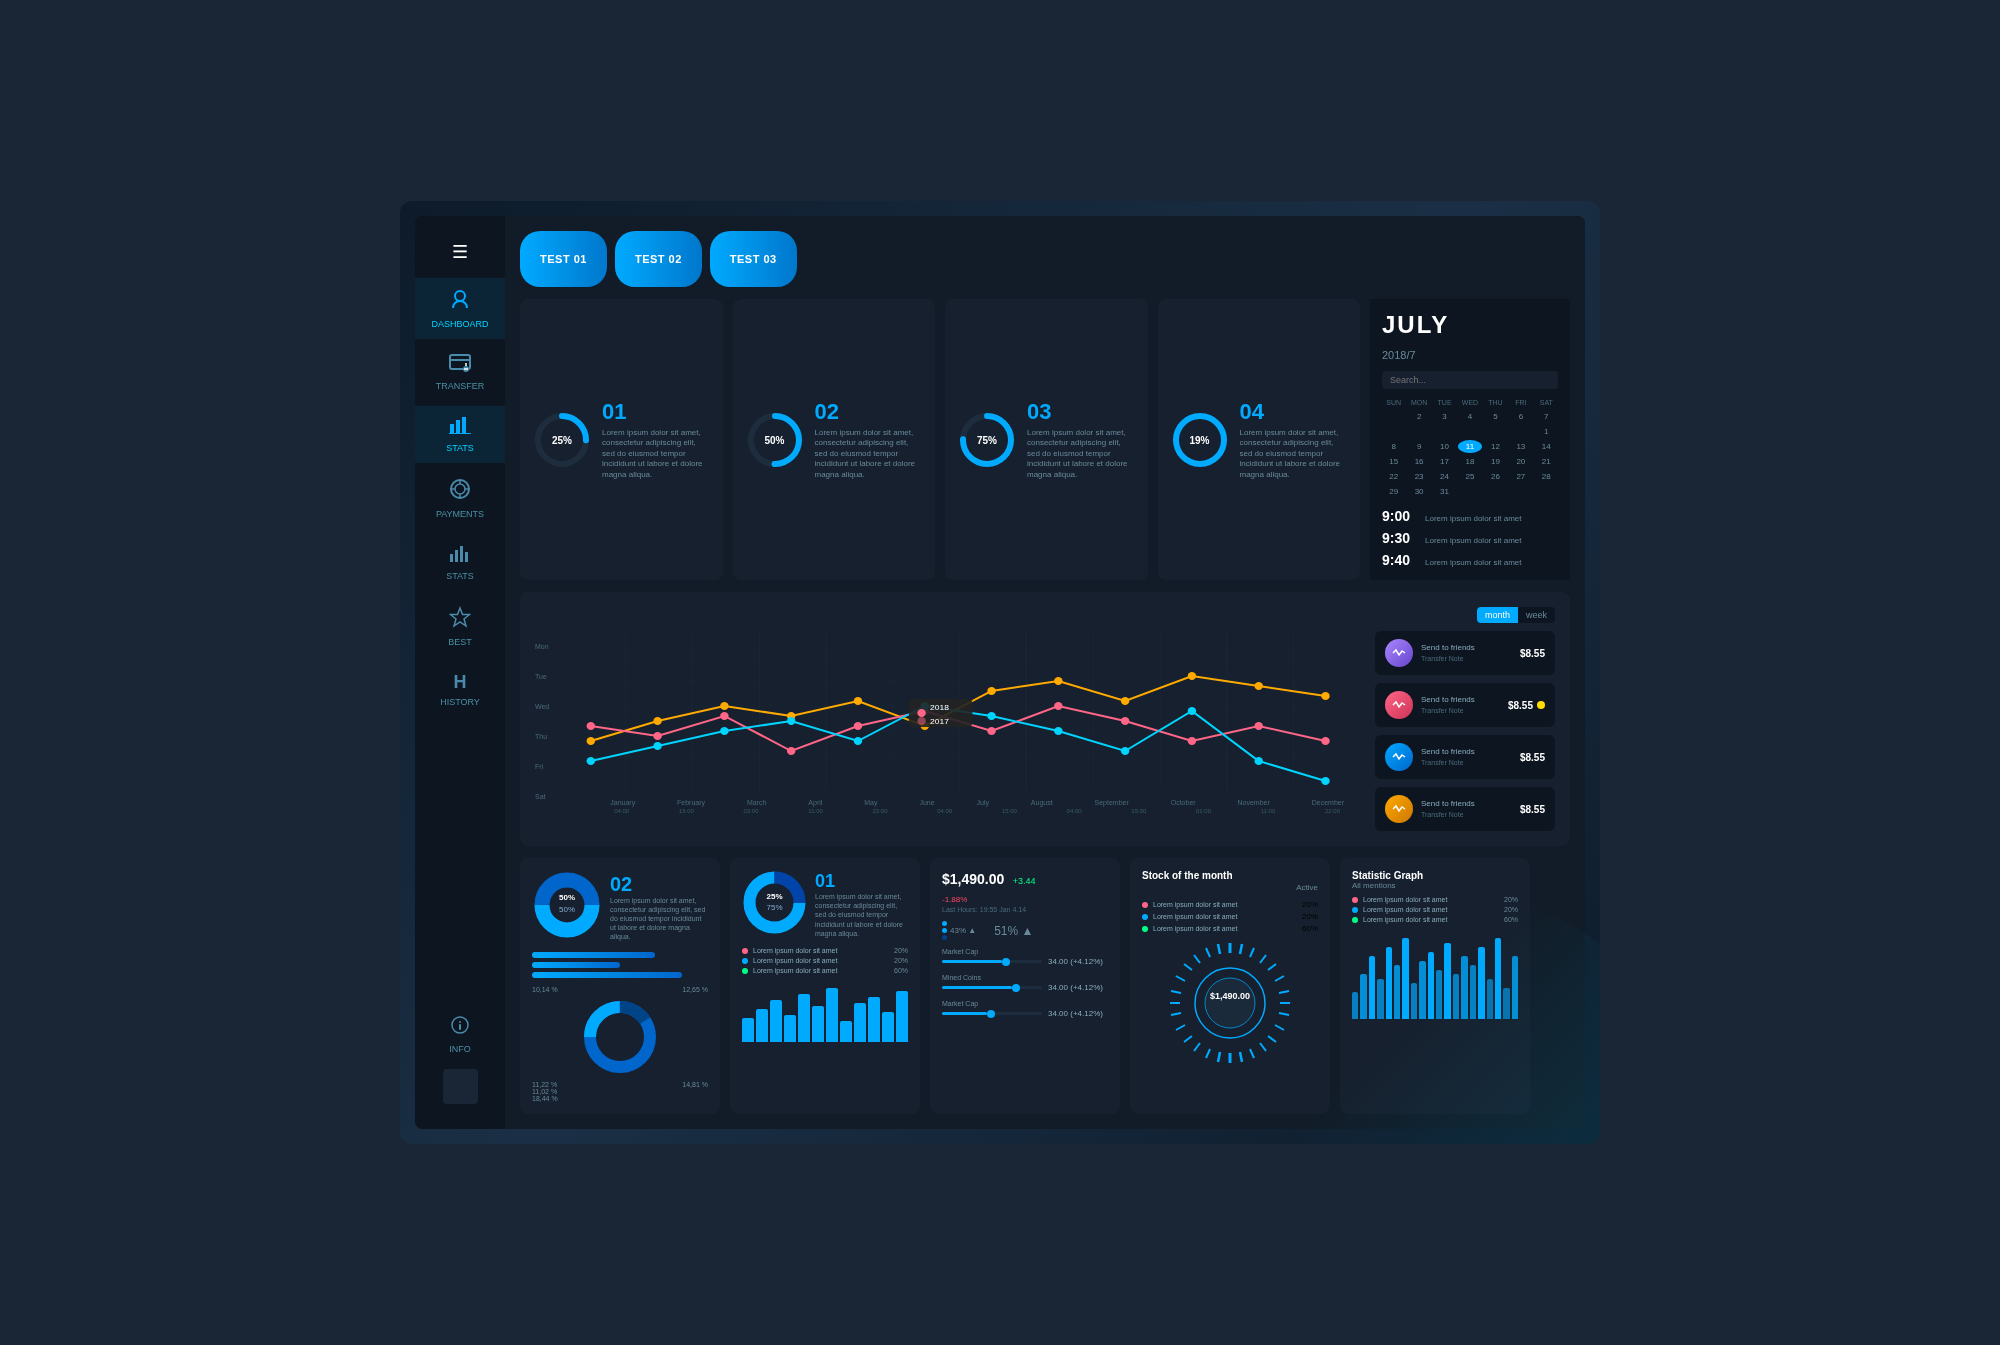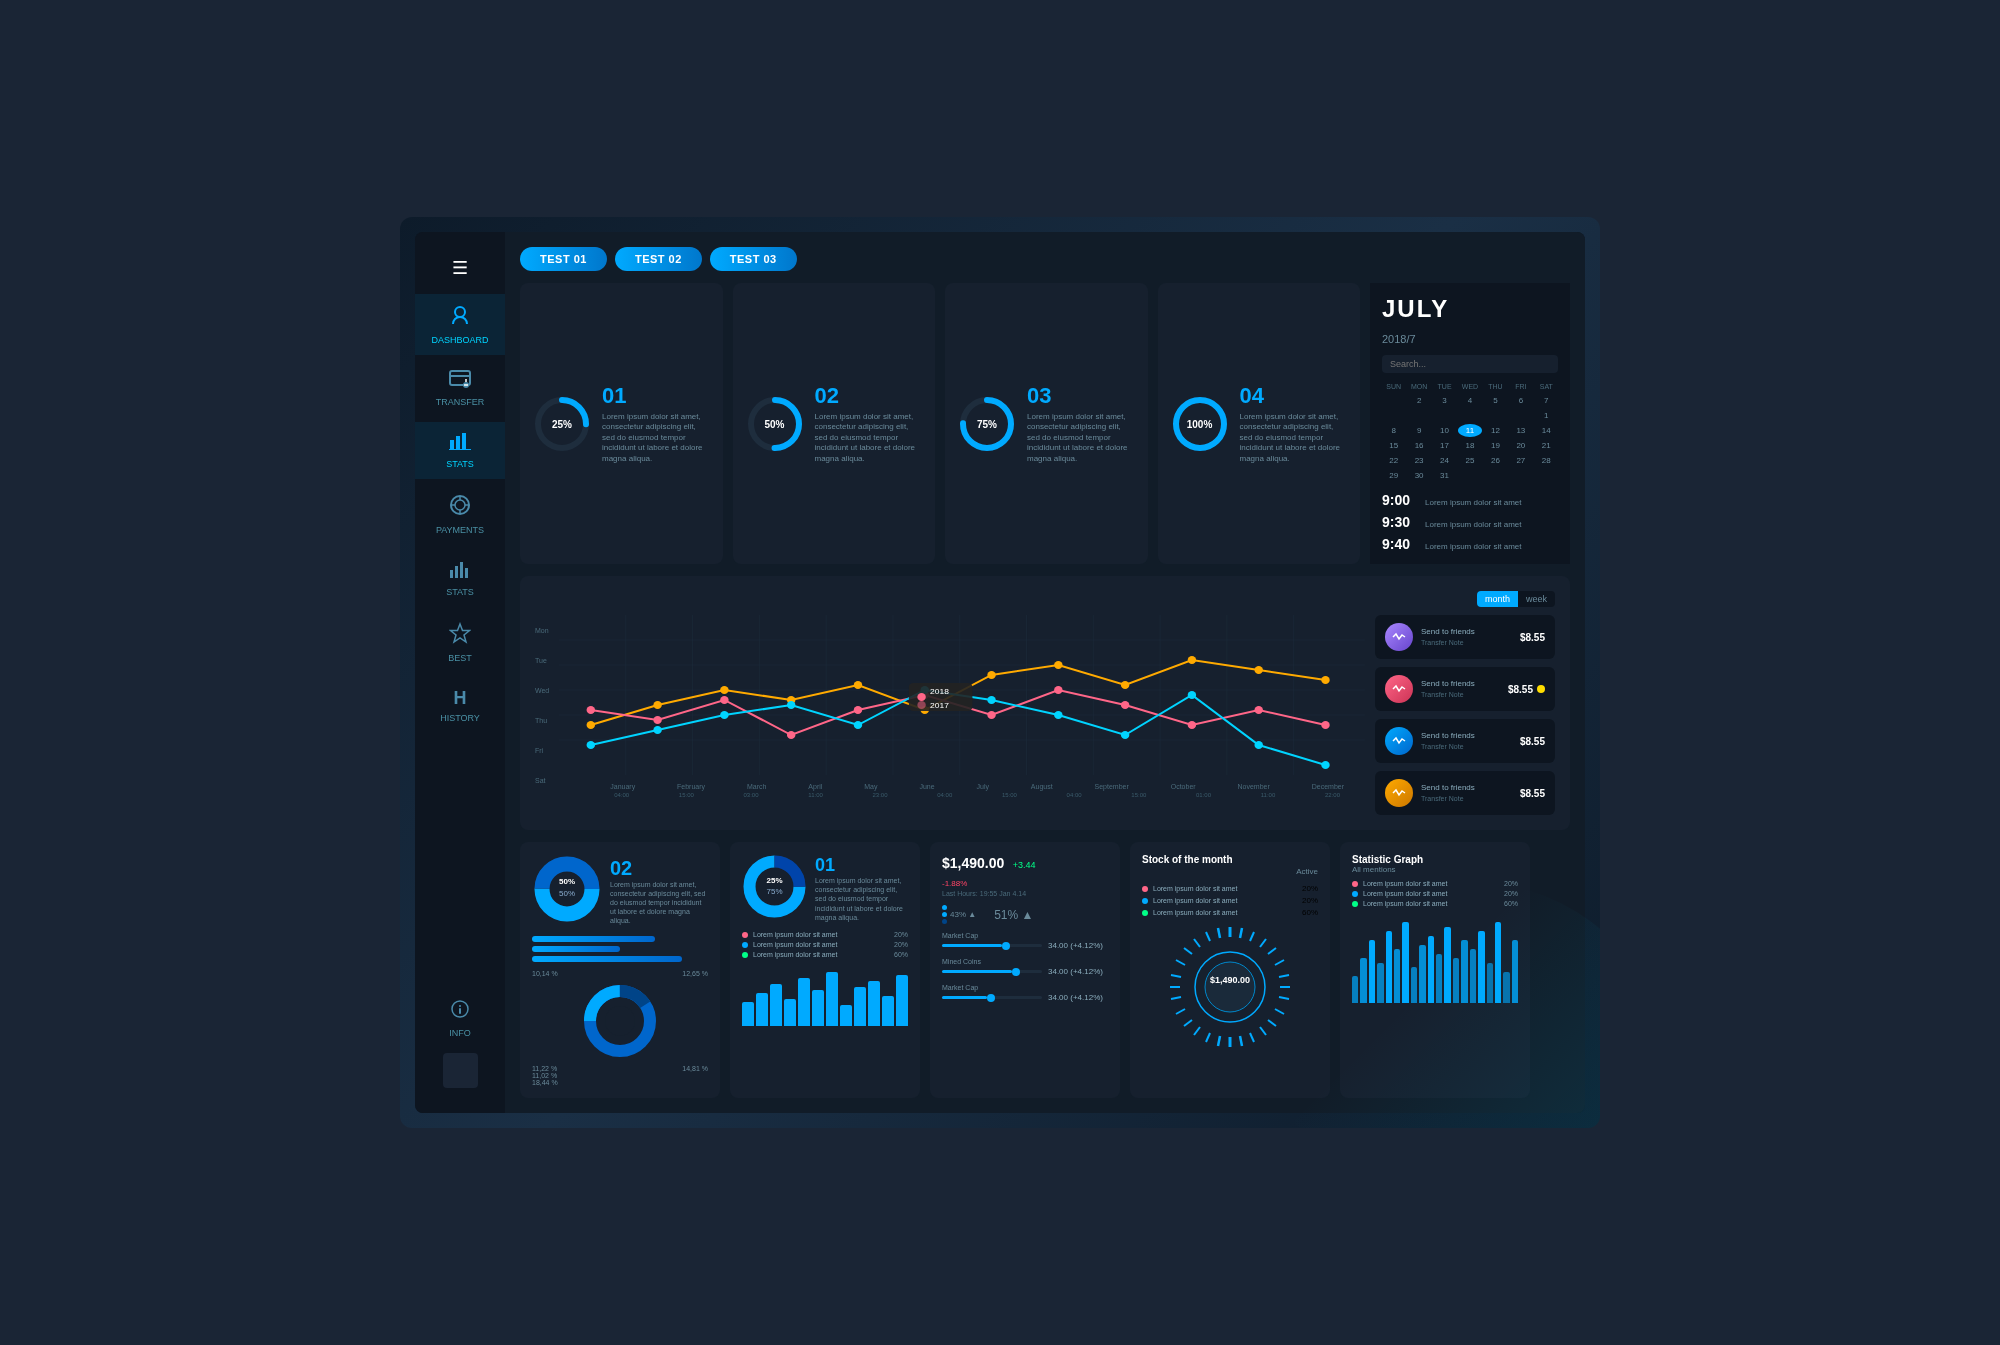--- a/index.html
+++ b/index.html
@@ -123,21 +123,21 @@
     
     .top-tabs {
       display: flex;
       gap: 8px;
     }
 
     .tab-btn {
       background: linear-gradient(90deg, #00aaff, #0077cc);
       color: white;
       border: none;
-      padding: 6px 20px;
+      padding: 22px 20px;
       border-radius: 20px;
       font-size: 11px;
       font-weight: bold;
       cursor: pointer;
       letter-spacing: 0.5px;
     }
 
     
     .progress-cards {
       display: grid;
@@ -744,21 +744,21 @@
               <div class="card-text">Lorem ipsum dolor sit amet, consectetur adipiscing elit, sed do eiusmod tempor incididunt ut labore et dolore magna aliqua.</div>
             </div>
           </div>
 
           <div class="progress-card">
             <div class="circle-progress">
               <svg width="60" height="60" viewBox="0 0 60 60">
                 <circle class="circle-bg" cx="30" cy="30" r="24"></circle>
                 <circle class="circle-fill" cx="30" cy="30" r="24" stroke="#00aaff" stroke-dasharray="150.8 0"></circle>
               </svg>
-              <div class="circle-text">100%</div>
+              <div class="circle-text">19%</div>
             </div>
             <div class="card-info">
               <span class="card-number" style="color:#00aaff;">04 </span>
               <div class="card-text">Lorem ipsum dolor sit amet, consectetur adipiscing elit, sed do eiusmod tempor incididunt ut labore et dolore magna aliqua.</div>
             </div>
           </div>
         </div>
 
         <div class="right-panel">
           <div class="calendar-month">JULY</div>

